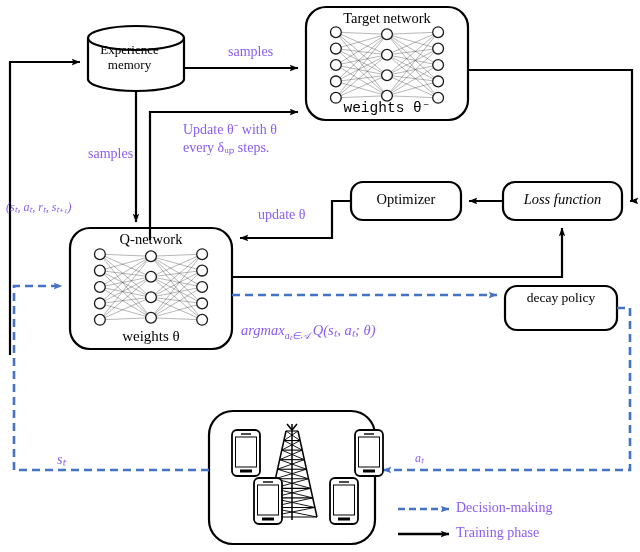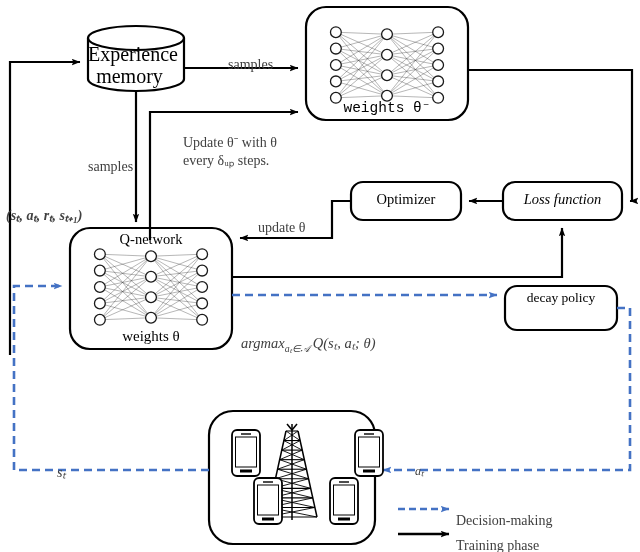--- a/index.html
+++ b/index.html
@@ -1,19 +1,19 @@
 <!DOCTYPE html>
 <html><head>
 <meta charset="utf-8">
 <style>
   html,body{margin:0;padding:0;background:#fff;}
   body{width:640px;height:552px;font-family:"Liberation Serif",serif;}
   #stage{position:relative;width:640px;height:552px;overflow:hidden;background:#fff;}
   svg#diagram{position:absolute;left:0;top:0;width:640px;height:552px;}
-  .lbl{position:absolute;font-family:"Liberation Serif",serif;color:#404040;white-space:nowrap;margin-top:13px;}
+  .lbl{position:absolute;font-family:"Liberation Serif",serif;color:#8b5cf6;white-space:nowrap;}
   .ital{font-style:italic;}
   .box-txt{position:absolute;text-align:center;font-family:"Liberation Serif",serif;color:#000;line-height:1.12;}
   sub{font-size:.68em;}
 </style>
 </head>
 <body>
 
 <div id="stage">
 
 <svg id="diagram" viewBox="0 0 640 552">
@@ -249,25 +249,26 @@
           <rect x="338" y="517.5" width="12" height="3" fill="#000"></rect>
         </g>
       </g>
 
   <g>
     <path d="M398,509 L449,509" fill="none" stroke="#4472c4" stroke-width="2.6" stroke-dasharray="7,4" marker-end="url(#ahb)"></path>
     <path d="M398,534 L449,534" fill="none" stroke="#000" stroke-width="2.4" marker-end="url(#ah)"></path>
   </g>
 </svg>
 
-<div class="box-txt" style="left:88px;top:43px;width:83px;font-size:20px;">
+<div class="box-txt" style="left:88px;top:43px;width:83px;font-size:13px;">
   <div>Experience</div>
   <div>memory</div>
 </div>
 
+<div class="box-txt" style="left:306px;top:10px;width:162px;font-size:14.5px;">Target network</div>
 <div class="box-txt" style="left:306px;top:100px;width:162px;font-size:14.5px;font-family:Liberation Mono, monospace;">weights θ⁻</div>
 
 <div class="box-txt" style="left:70px;top:231px;width:162px;font-size:14.5px;">Q-network</div>
 <div class="box-txt" style="left:70px;top:328px;width:162px;font-size:15px;">weights θ</div>
 
 <div class="box-txt" style="left:351px;top:191px;width:110px;font-size:14.5px;">Optimizer</div>
 <div class="box-txt" style="left:503px;top:191px;width:119px;font-size:14.5px;font-style:italic;">Loss function</div>
 
 <div class="box-txt" style="left:505px;top:290px;width:112px;font-size:13.5px;">
   <div>decay policy</div>
@@ -277,21 +278,21 @@
 <div class="lbl" style="left:228px;top:44px;font-size:14px;">samples</div>
 <div class="lbl" style="left:88px;top:146px;font-size:14px;">samples</div>
 
 <div class="lbl" style="left:183px;top:121px;font-size:14px;line-height:1.25;">
   <div>Update θ⁻ with θ</div>
   <div>every δᵤₚ steps.</div>
 </div>
 
 <div class="lbl" style="left:258px;top:207px;font-size:14px;">update θ</div>
 
-<div class="lbl ital" style="left:6px;top:192px;font-size:14px;font-weight:bold;">(sₜ, aₜ, rₜ, sₜ₊₁)</div>
+<div class="lbl ital" style="left:6px;top:198px;font-size:12px;">(sₜ, aₜ, rₜ, sₜ₊₁)</div>
 
 <div class="lbl" style="left:241px;top:319px;font-size:14.5px;font-style:italic;">
   <span>argmax</span><sub>aₜ∈𝒜</sub><span style="font-style:normal;"> </span><span>Q(sₜ, aₜ; θ)</span>
 </div>
 
 <div class="lbl ital" style="left:57px;top:449px;font-size:14px;">sₜ</div>
 <div class="lbl ital" style="left:415px;top:449px;font-size:12px;text-align:center;">aₜ</div>
 
 <div class="lbl" style="left:456px;top:500px;font-size:14px;">Decision-making</div>
 <div class="lbl" style="left:456px;top:525px;font-size:14px;">Training phase</div>

